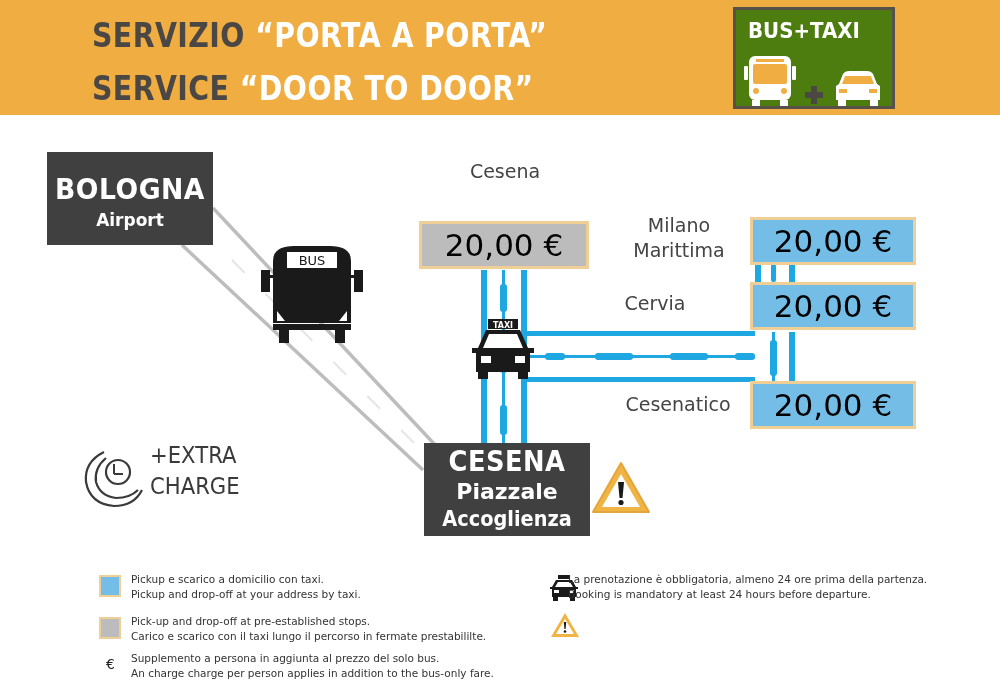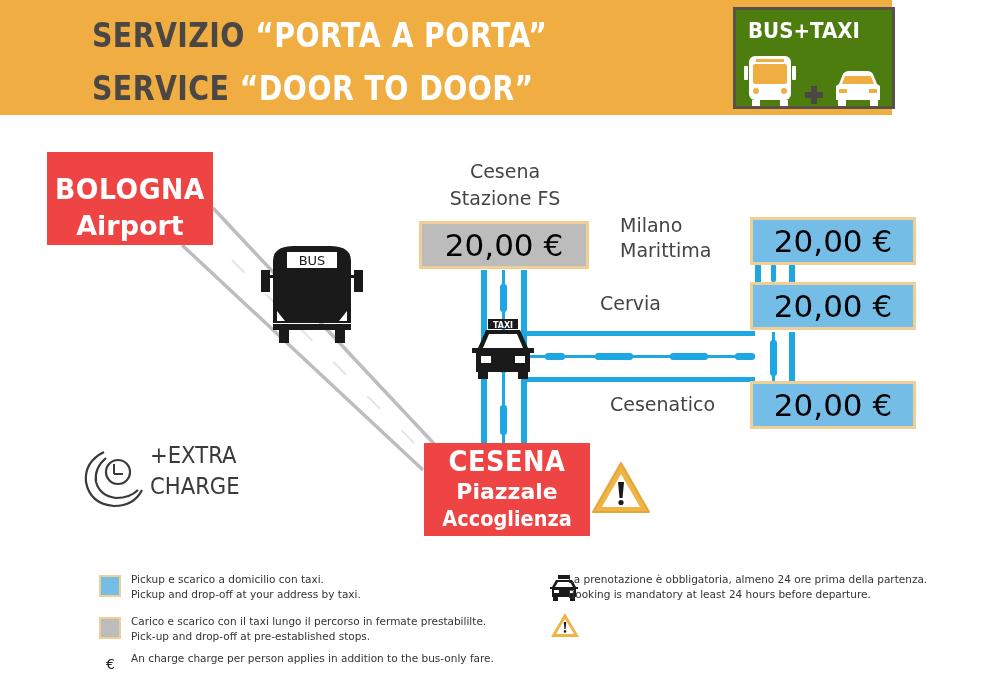--- a/index.html
+++ b/index.html
@@ -1,36 +1,36 @@
 <!DOCTYPE html>
 <html><head>
 <meta charset="utf-8">
 <style>
   * { box-sizing: border-box; margin: 0; padding: 0; }
   html, body { width: 1000px; height: 690px; background: #ffffff; overflow: hidden; }
   body { position: relative; font-family: "DejaVu Sans", sans-serif; }
 
-  .header { position: absolute; left: 0; top: 0; width: 892px; height: 115px; background: #f0ae42; }
+  .header { position: absolute; left: 0; top: 0; width: 1000px; height: 115px; background: #f0ae42; }
   .title-line { position: absolute; left: 92px; font-family: "DejaVu Sans", sans-serif; font-weight: bold; font-size: 33px; letter-spacing: 0.5px; white-space: nowrap; transform: scaleX(0.86); transform-origin: left center; }
   .title-line.l1 { top: 16px; }
   .title-line.l2 { top: 69px; }
   .title-dark { color: #4a4744; }
   .title-light { color: #ffffff; }
 
   .badge { position: absolute; left: 733px; top: 7px; width: 162px; height: 102px; border: 3px solid #57514a; background: #4d7c0f; }
   .badge-label { position: absolute; left: 12px; top: 8px; color: #fff; font-weight: bold; font-size: 22px; white-space: nowrap; transform: scaleX(0.9); transform-origin: left top; }
 
   .abs { position: absolute; }
 
-  .orange-box { position: absolute; background: #ef4444; color: #fff; font-weight: bold; text-align: center; }
+  .orange-box { position: absolute; background: #404040; color: #fff; font-weight: bold; text-align: center; }
   .price-box { position: absolute; height: 48px; border: 3px solid #efcf96; display: flex; align-items: center; justify-content: center; font-size: 31px; color: #000000; white-space: nowrap; }
   .price-box.grey { background: #bdbcbc; }
   .price-box.blue { background: #74bde6; }
 
-  .place-label { position: absolute; color: #444; font-size: 19px; text-align: left; line-height: 25px; white-space: nowrap; }
+  .place-label { position: absolute; color: #444; font-size: 19px; text-align: center; line-height: 25px; white-space: nowrap; }
 
   .legend-swatch { position: absolute; width: 22px; height: 22px; border: 2px solid #efcf96; }
   .legend-text { position: absolute; font-size: 10.5px; color: #333; line-height: 15px; white-space: nowrap; }
 </style>
 </head>
 <body>
 
 <div class="header">
   <div class="title-line l1">
     <span class="title-dark">SERVIZIO</span>
@@ -106,41 +106,40 @@
     <rect x="771" y="264" width="5" height="18" rx="2"></rect>
     <rect x="789" y="264" width="6" height="18"></rect>
     <rect x="772" y="332" width="3" height="52"></rect>
     <rect x="770" y="340" width="7" height="36" rx="3"></rect>
     <rect x="789" y="332" width="6" height="52"></rect>
   </g>
 </svg>
 
 <div class="orange-box" style="left:47px;top:152px;width:166px;height:93px;">
   <div style="font-size:29px;margin-top:20px;letter-spacing:0.5px;transform:scaleX(0.92);">BOLOGNA</div>
-  <div style="font-size:27px;margin-top:4px;">Airport</div>
+  <div style="font-size:17px;margin-top:4px;">Airport</div>
 </div>
 
 <svg class="abs" style="left:259px;top:243px" width="106" height="104" viewBox="0 0 106 104">
   <rect x="2" y="27" width="9" height="22" fill="#1a1a1a"></rect>
   <rect x="95" y="27" width="9" height="22" fill="#1a1a1a"></rect>
   <rect x="8" y="32" width="6" height="3" fill="#1a1a1a"></rect>
   <rect x="92" y="32" width="6" height="3" fill="#1a1a1a"></rect>
   <path d="M14 18 Q14 3 35 3 L71 3 Q92 3 92 18 L92 80 L14 80 Z" fill="#1a1a1a"></path>
   <rect x="28" y="9" width="50" height="16" fill="#fff"></rect>
   <text x="53" y="22" text-anchor="middle" font-family="DejaVu Sans, sans-serif" font-size="13" fill="#1a1a1a">BUS</text>
   <path d="M18 68 L26 78 L18 78 Z" fill="#fff"></path>
   <path d="M88 68 L80 78 L88 78 Z" fill="#fff"></path>
   <rect x="14" y="81" width="78" height="6" fill="#1a1a1a"></rect>
   <rect x="20" y="86" width="10" height="14" fill="#1a1a1a"></rect>
   <rect x="76" y="86" width="10" height="14" fill="#1a1a1a"></rect>
 </svg>
 
 <div class="place-label" style="left:440px;top:158px;width:130px;text-align:center;line-height:27px;">
   <div>Cesena</div>
-  <div>Stazione FS</div>
 </div>
 <div class="price-box grey" style="left:419px;top:221px;width:170px;">20,00 €</div>
 
 <svg class="abs" style="left:468px;top:318px" width="70" height="62" viewBox="0 0 70 62">
   <rect x="20" y="1" width="30" height="10" fill="#1a1a1a"></rect>
   <text x="35" y="9.5" text-anchor="middle" font-family="DejaVu Sans, sans-serif" font-weight="bold" font-size="8" fill="#fff">TAXI</text>
   <path d="M18 12 L52 12 L60 30 L66 30 L66 35 L62 35 L62 54 L8 54 L8 35 L4 35 L4 30 L10 30 Z" fill="#1a1a1a"></path>
   <path d="M21 16 L49 16 L55 30 L15 30 Z" fill="#fff"></path>
   <rect x="13" y="38" width="10" height="7" fill="#fff"></rect>
   <rect x="47" y="38" width="10" height="7" fill="#fff"></rect>
@@ -186,26 +185,27 @@
 </svg>
 
 <div class="legend-swatch" style="left:99px;top:575px;background:#74bde6;"></div>
 <div class="legend-text" style="left:131px;top:572px;">
   <div>Pickup e scarico a domicilio con taxi.</div>
   <div>Pickup and drop-off at your address by taxi.</div>
 </div>
 
 <div class="legend-swatch" style="left:99px;top:617px;background:#bdbcbc;"></div>
 <div class="legend-text" style="left:131px;top:614px;">
+  <div>Pick-up and drop-off at pre-established stops.</div>
   <div>Carico e scarico con il taxi lungo il percorso in fermate prestabililte.</div>
-  <div>Pick-up and drop-off at pre-established stops.</div>
 </div>
 
 <div class="abs" style="left:106px;top:656px;font-size:14px;color:#222;">€</div>
 <div class="legend-text" style="left:131px;top:651px;">
+  <div>Supplemento a persona in aggiunta al prezzo del solo bus.</div>
   <div>An charge charge per person applies in addition to the bus-only fare.</div>
 </div>
 
 <svg class="abs" style="left:549px;top:574px" width="30" height="28" viewBox="0 0 30 28">
   <rect x="9" y="1" width="12" height="4" fill="#1a1a1a"></rect>
   <path d="M7 6 L23 6 L27 13 L29 13 L29 15 L27 15 L27 23 L3 23 L3 15 L1 15 L1 13 L3 13 Z" fill="#1a1a1a"></path>
   <path d="M9 8 L21 8 L24 13 L6 13 Z" fill="#fff"></path>
   <rect x="5" y="16" width="5" height="3" fill="#fff"></rect>
   <rect x="20" y="16" width="5" height="3" fill="#fff"></rect>
   <rect x="4" y="23" width="5" height="4" fill="#1a1a1a"></rect>

